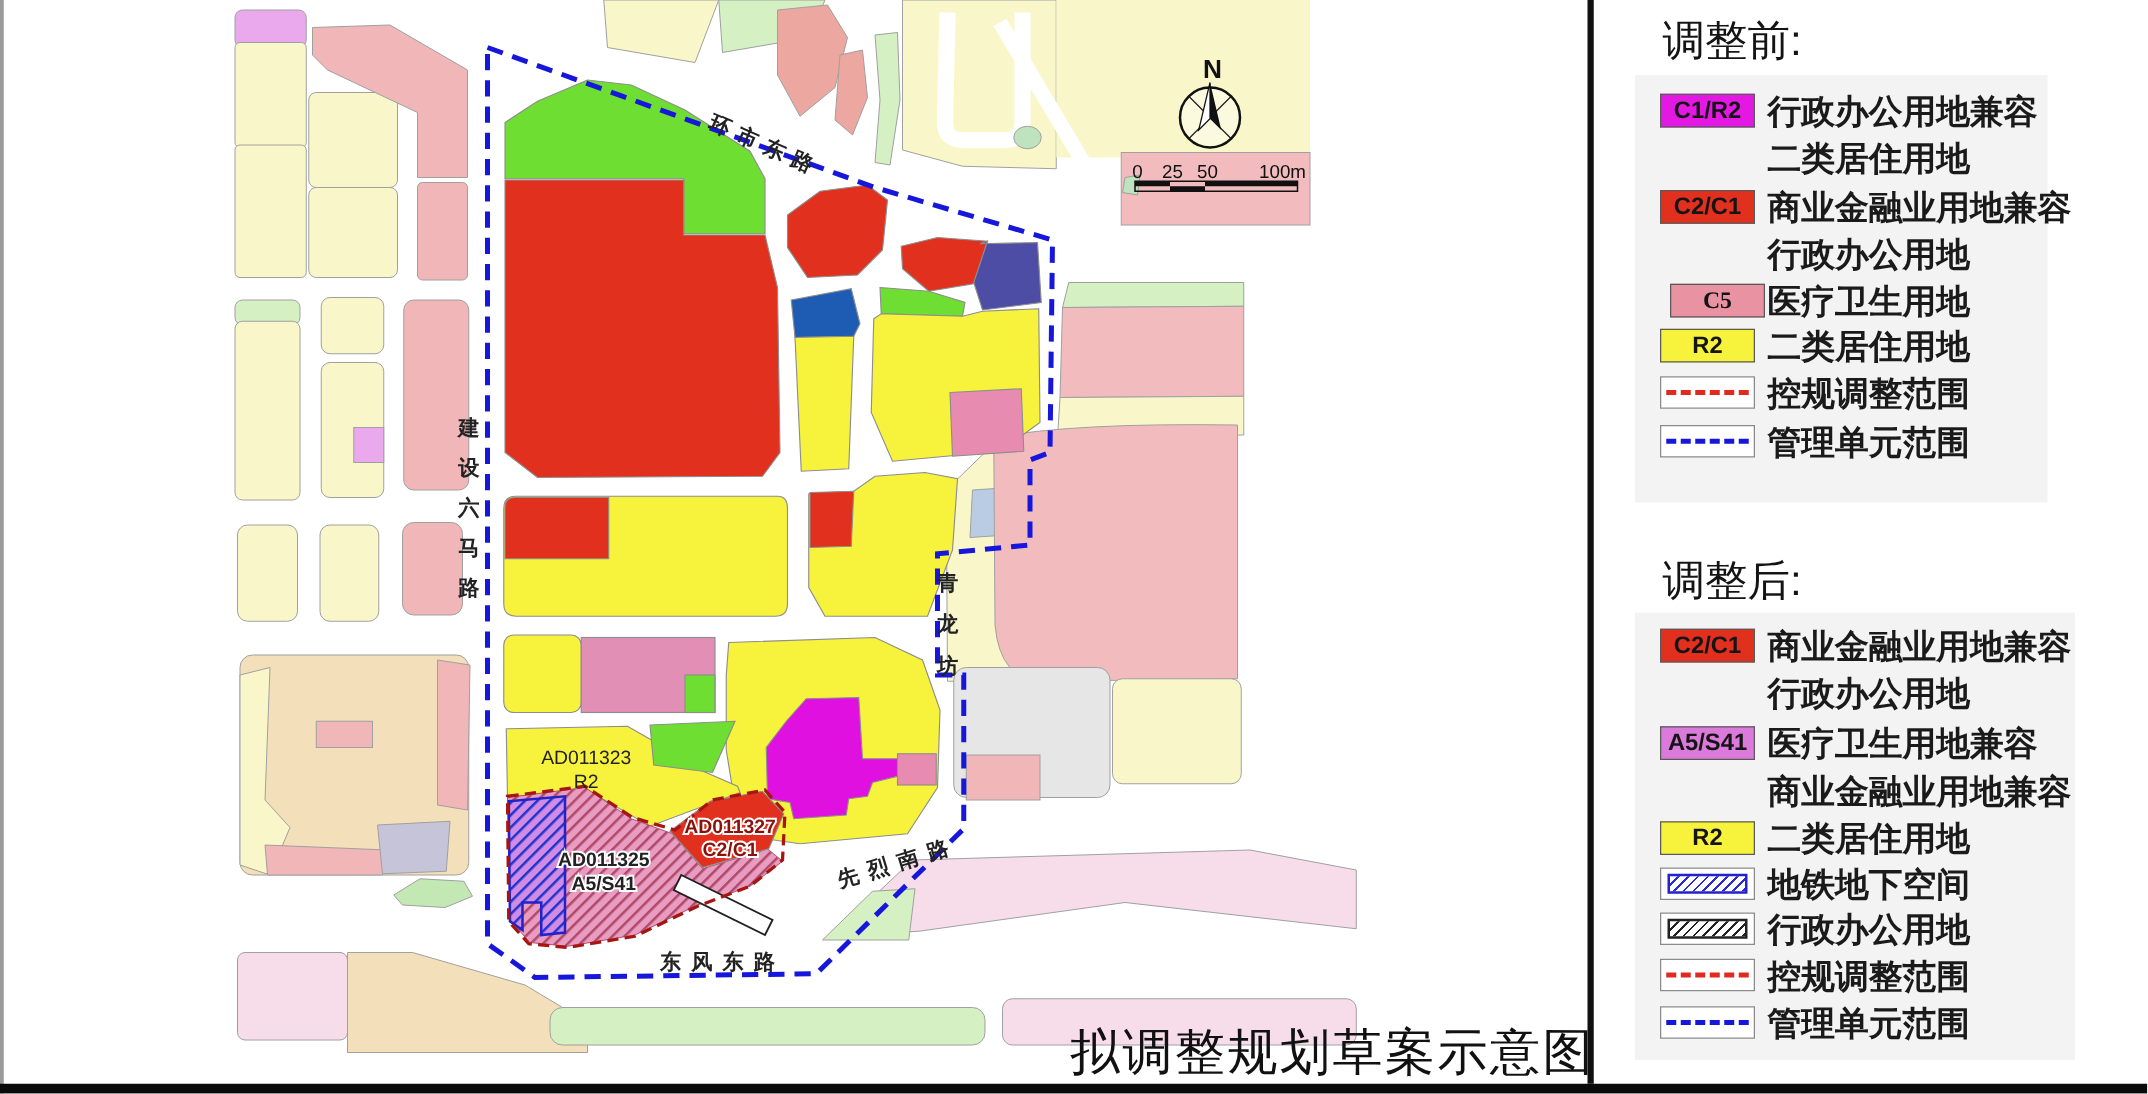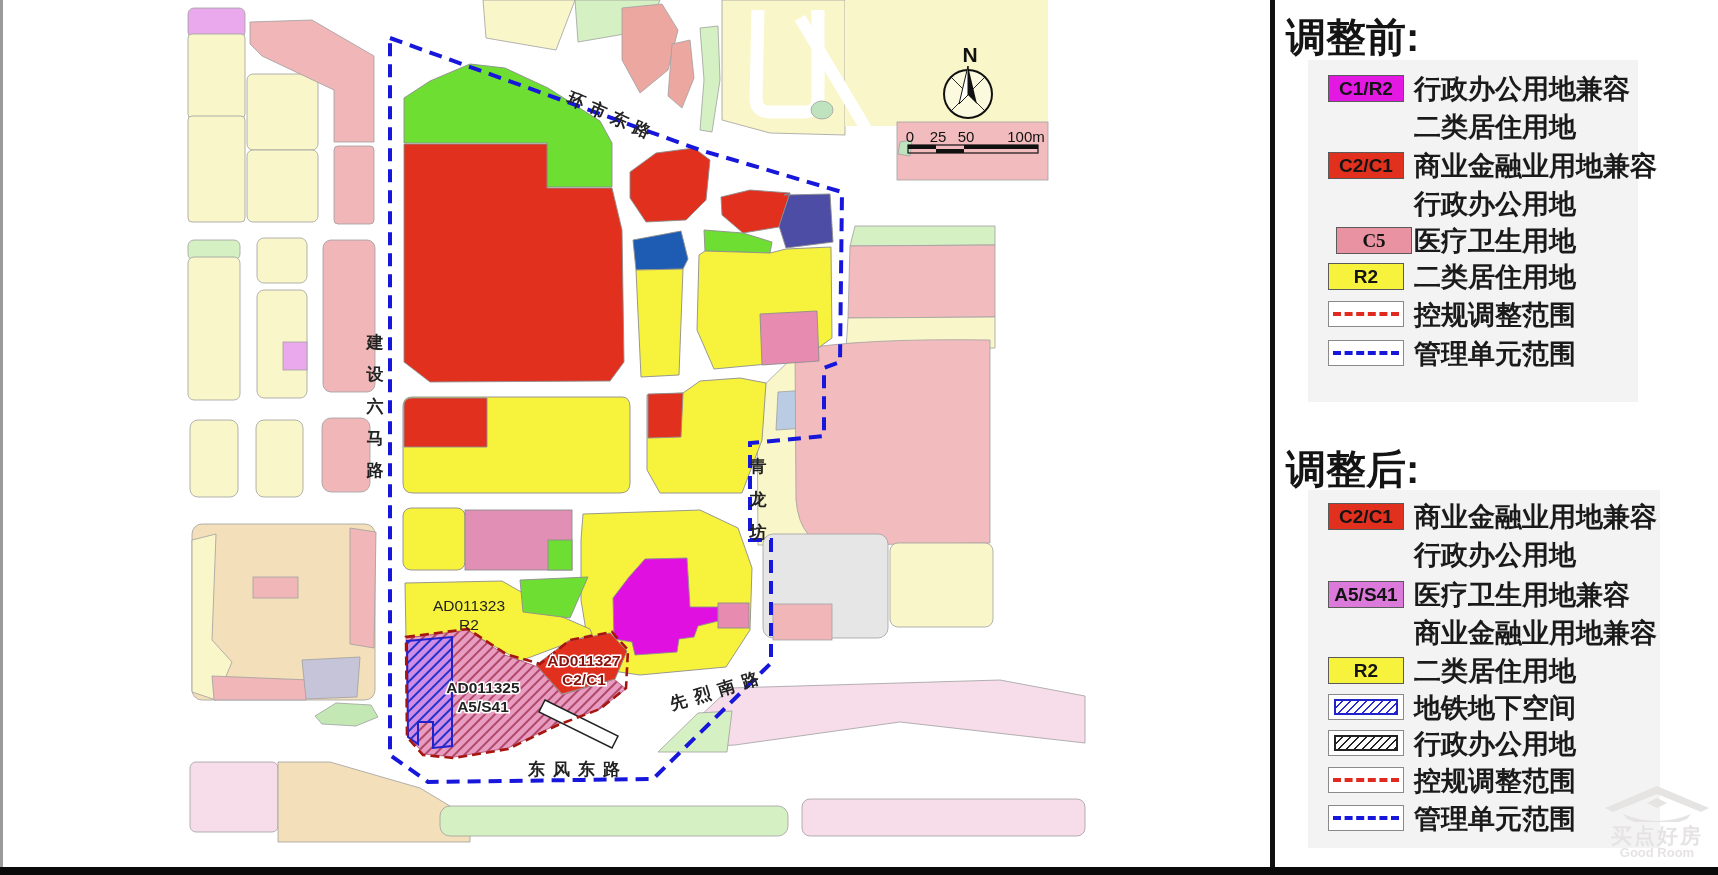--- a/index.html
+++ b/index.html
@@ -4,21 +4,21 @@
 <style>
   html,body{margin:0;padding:0;background:#fff;}
   .page{position:relative;width:1718px;height:875px;background:#fff;overflow:hidden;
         font-family:"Liberation Sans","DejaVu Sans",sans-serif;}
   .edge-left{position:absolute;left:0;top:0;width:3px;height:875px;background:#9b9b9b;}
   .edge-bottom{position:absolute;left:0;top:867px;width:1718px;height:8px;background:#0a0a0a;}
   .divider{position:absolute;left:1270px;top:0;width:5px;height:867px;background:#101010;}
   .map-svg{position:absolute;left:0;top:0;}
   .caption{position:absolute;left:856px;top:814px;font-size:40px;color:#111;letter-spacing:2px;white-space:nowrap;}
   
-  .lg-title{position:absolute;font-size:40px;font-weight:700;color:#141414;white-space:nowrap;}
+  .lg-title{position:absolute;font-size:34px;font-weight:400;color:#141414;white-space:nowrap;margin-left:44px;}
   .lg-bg{position:absolute;background:#f3f3f3;}
   .chip{position:absolute;width:76px;height:27px;border:1px solid #5a5a5a;display:flex;align-items:center;justify-content:center;
         font-size:19px;font-weight:600;color:#141414;box-sizing:border-box;}
   .c-magenta{background:#E318E3;}
   .c-red{background:#E2301F;}
   .c-pink{background:#E993A2;}
   .c-yellow{background:#F7F23C;}
   .c-orchid{background:#DB7ADB;}
   .sw{position:absolute;width:76px;height:26px;background:#fff;border:1px solid #8a8a8a;box-sizing:border-box;
       display:flex;align-items:center;justify-content:center;}
@@ -187,20 +187,21 @@
       <text x="938" y="142" text-anchor="middle">25</text>
       <text x="966" y="142" text-anchor="middle">50</text>
       <text x="1026" y="142" text-anchor="middle">100m</text>
       <rect x="908" y="145" width="28" height="4" fill="#111"></rect>
       <rect x="964" y="145" width="74" height="4" fill="#111"></rect>
       <rect x="936" y="149" width="28" height="4" fill="#111"></rect>
       <rect x="908" y="145" width="130" height="8" fill="none" stroke="#111" stroke-width="1.2"></rect>
     </g>
   </svg>
 
+  <div class="caption">拟调整规划草案示意图</div>
 
   <div class="divider"></div>
 
   <div>
     <div class="lg-title" style="left:1286px;top:10px;">调整前:</div>
     <div class="lg-bg" style="left:1308px;top:60px;width:330px;height:342px;"></div>
 
     <div class="chip c-magenta" style="left:1328px;top:75px;">C1/R2</div>
     <div class="lbl" style="left:1414px;top:75px;">行政办公用地兼容</div>
     <div class="lbl" style="left:1414px;top:113px;">二类居住用地</div>
@@ -255,25 +256,16 @@
         <div class="dash"></div>
       </div>
     <div class="lbl" style="left:1414px;top:767px;">控规调整范围</div>
 
     <div class="sw" style="left:1328px;top:805px;">
         <div class="dash dash-blue"></div>
       </div>
     <div class="lbl" style="left:1414px;top:805px;">管理单元范围</div>
   </div>
 
-  <div class="watermark">
-    <svg width="104" height="36" viewBox="0 0 104 36">
-      <polygon points="52,0 104,22 96,26 52,8 8,26 0,22" fill="#e6e3e3"></polygon>
-      <polygon points="52,12 62,17 52,22 42,17" fill="#e6e3e3"></polygon>
-      <path d="M 18,28 Q 52,42 86,28 L 82,33 Q 52,46 22,33 Z" fill="#e6e3e3"></path>
-    </svg>
-    <div class="cn">买点好房</div>
-    <div class="en">Good Room</div>
-  </div>
 
   <div class="edge-left"></div>
   <div class="edge-bottom"></div>
 </div>
 
 </body></html>

